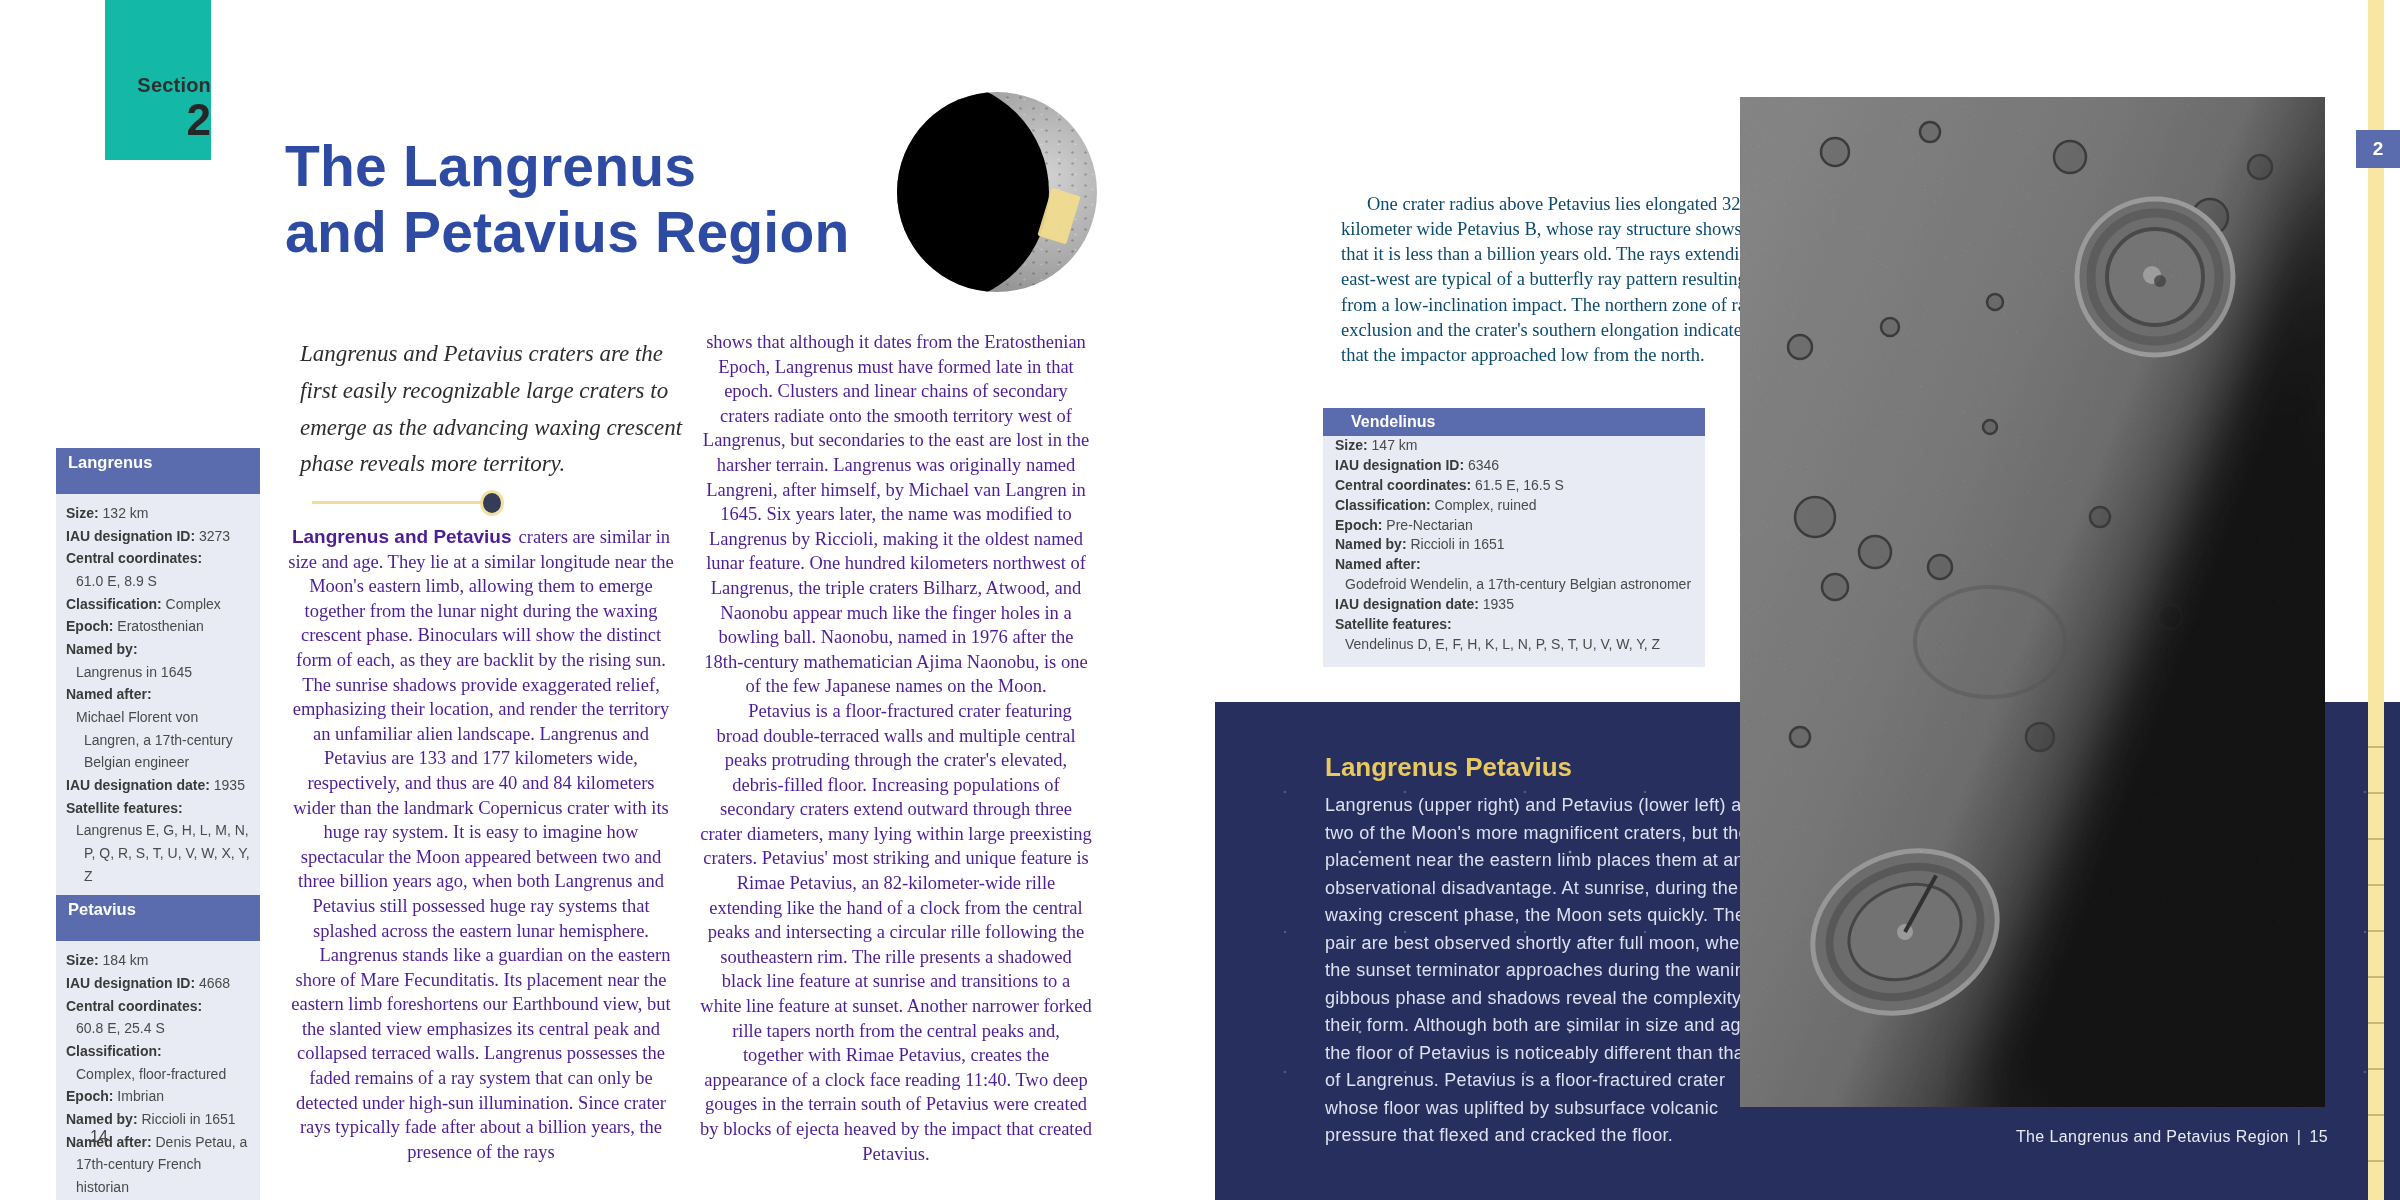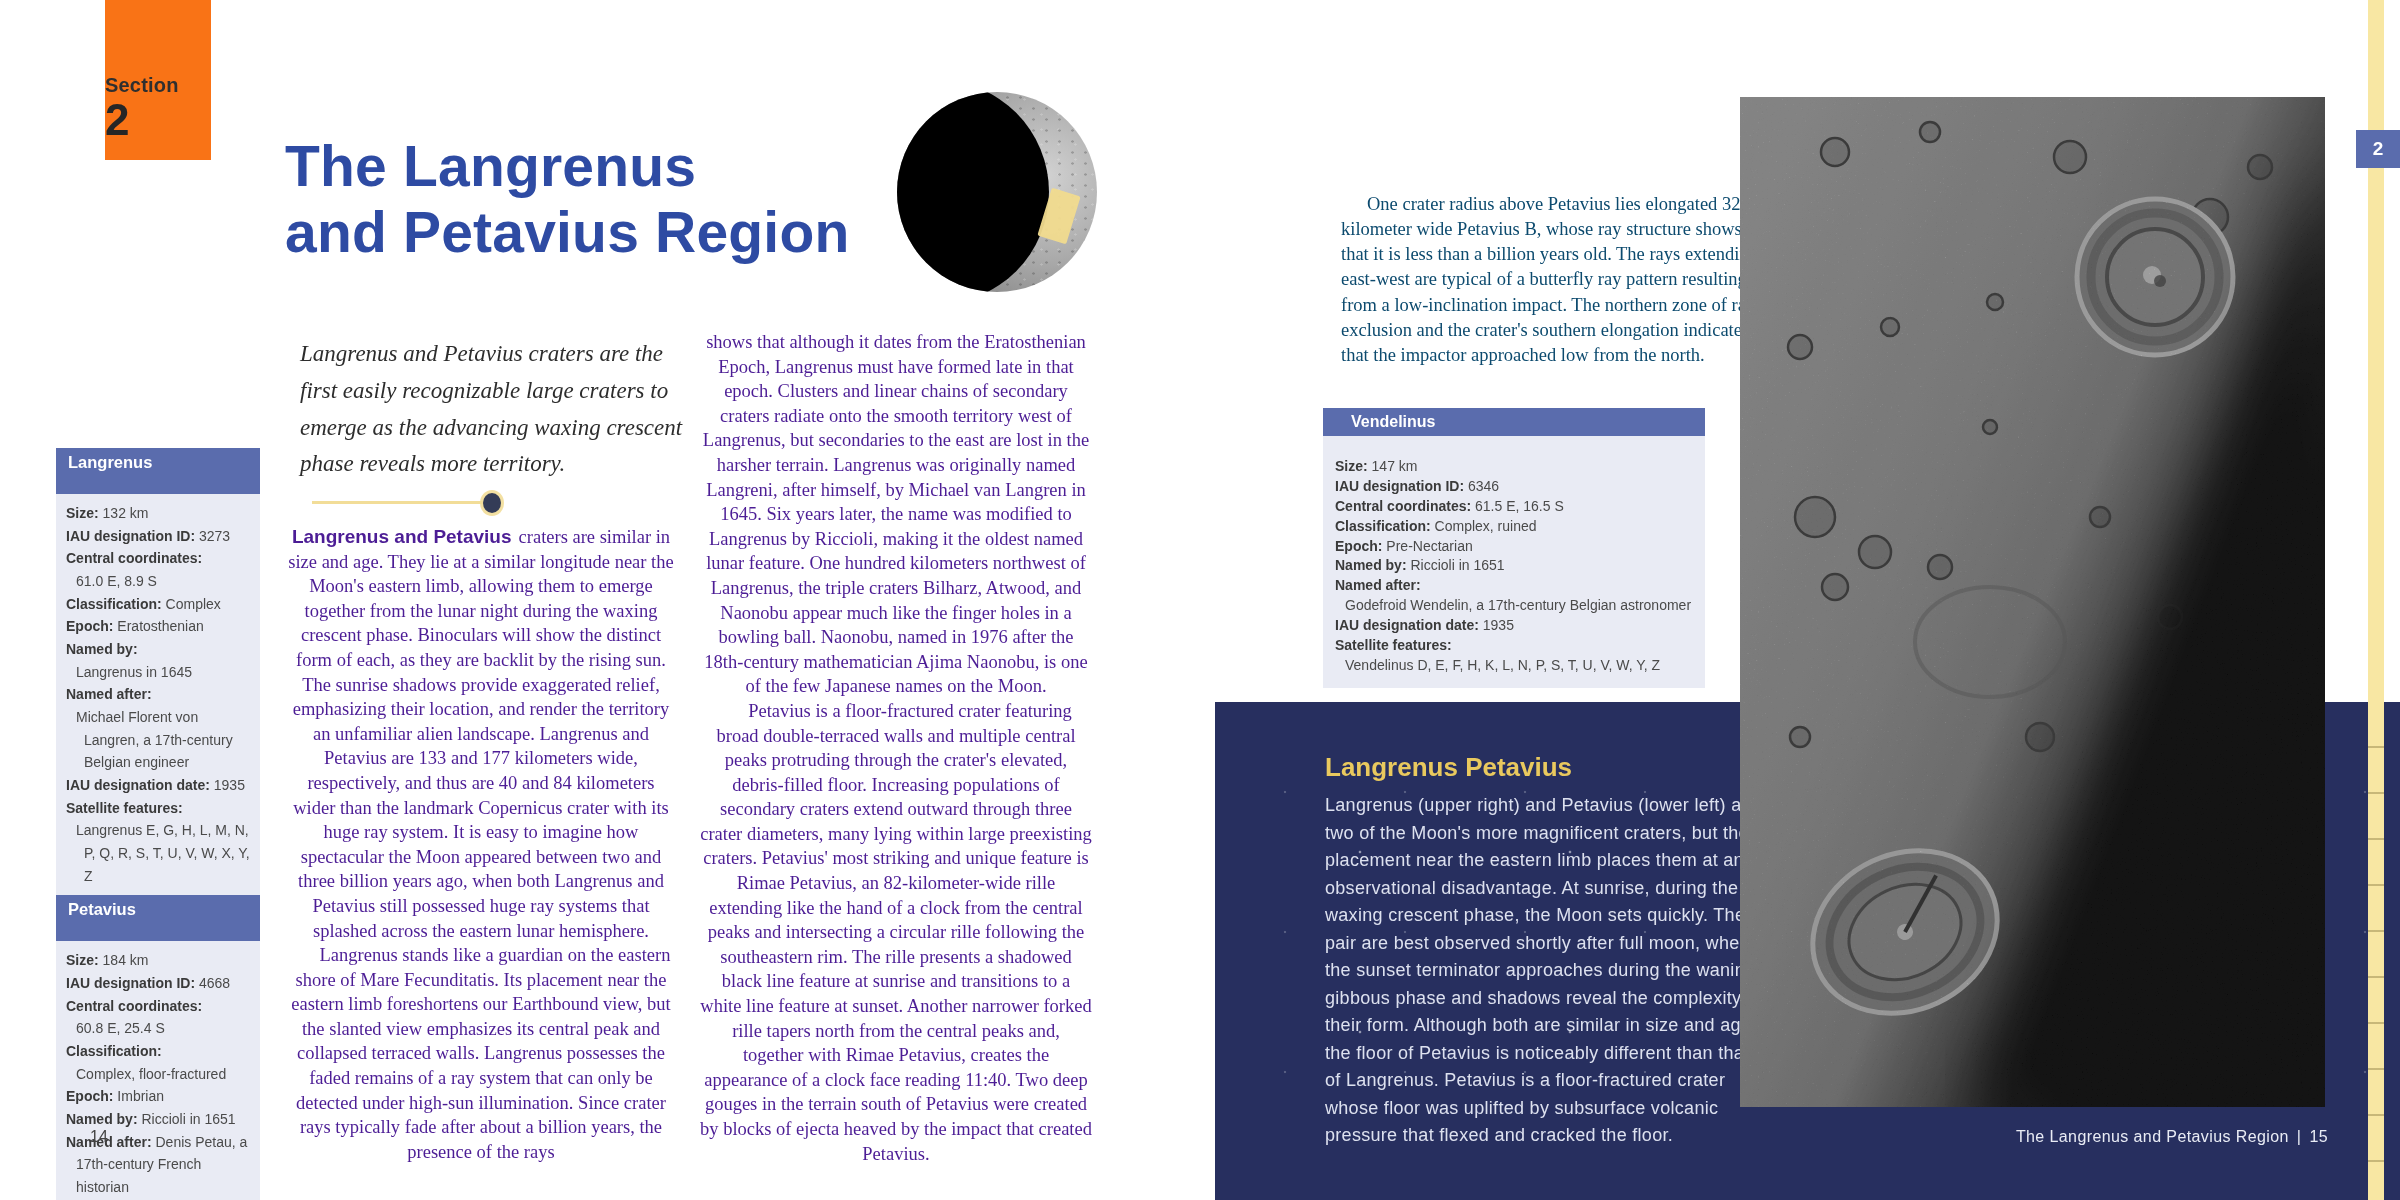--- a/index.html
+++ b/index.html
@@ -6,21 +6,21 @@
   html,body { width:2400px; height:1200px; }
   body { position:relative; background:#ffffff; overflow:hidden;
          font-family:"Liberation Sans","DejaVu Sans",sans-serif; }
 
   .page { position:absolute; top:0; height:1200px; }
   .page-left  { left:0; width:1200px; }
   .page-right { left:1200px; width:1200px; }
 
   
   .section-tab { position:absolute; left:105px; top:0; width:106px; height:160px;
-                 background:#f97316; text-align:left; padding-top:74px; }
+                 background:#14b8a6; text-align:right; padding-top:74px; }
   .section-label { font-size:20px; font-weight:bold; color:#2f2f2f; letter-spacing:.2px; }
   .section-number { font-size:44px; font-weight:bold; color:#262626; line-height:1.05; }
 
   .title { position:absolute; left:285px; top:133px; width:840px;
            font-size:57px; font-weight:bold; color:#2e4ba3; line-height:1.16; letter-spacing:.2px; }
 
   
   .moon-icon { position:absolute; left:897px; top:92px; width:200px; height:200px;
                border-radius:50%; overflow:hidden;
                background:radial-gradient(circle at 74% 42%, #d2d2d2 0%, #aaaaaa 45%, #8b8b8b 72%, #6e6e6e 100%); }
@@ -67,21 +67,21 @@
   .folio-left { position:absolute; left:90px; top:1128px; font-size:16px; color:#444444; }
 
   
   .rp-paras { position:absolute; left:125px; top:192px; width:428px;
               font-family:"Liberation Serif","DejaVu Serif",serif;
               font-size:18.5px; line-height:1.36; color:#0c4a6e;margin-left:16px; }
   .rp-paras .bodypara.indent { text-indent:26px; }
 
   .vend-box { position:absolute; left:123px; top:408px; width:382px; }
   .vend-box .fact-box-header { font-size:16px; padding:5px 28px; }
-  .vend-box .fact-box-body { font-size:14px; line-height:1.42; padding:21px 8px 12px 12px; }
+  .vend-box .fact-box-body { font-size:14px; line-height:1.42; padding:0 8px 12px 12px; }
 
   .dark-panel { position:absolute; left:15px; top:702px; width:1185px; height:498px;
                 background-color:#272f5f;
                 background-image:radial-gradient(circle, rgba(255,255,255,.5) 1px, rgba(255,255,255,0) 1.7px),
                                  radial-gradient(circle, rgba(255,255,255,.22) 1px, rgba(255,255,255,0) 1.6px);
                 background-size:210px 180px, 120px 140px;
                 background-position:40px 60px, 10px 20px; }
 
   .caption { position:absolute; left:125px; top:752px; width:445px; }
   .caption-heading { font-size:26px; font-weight:bold; color:#e9c95e; margin-bottom:9px; }

